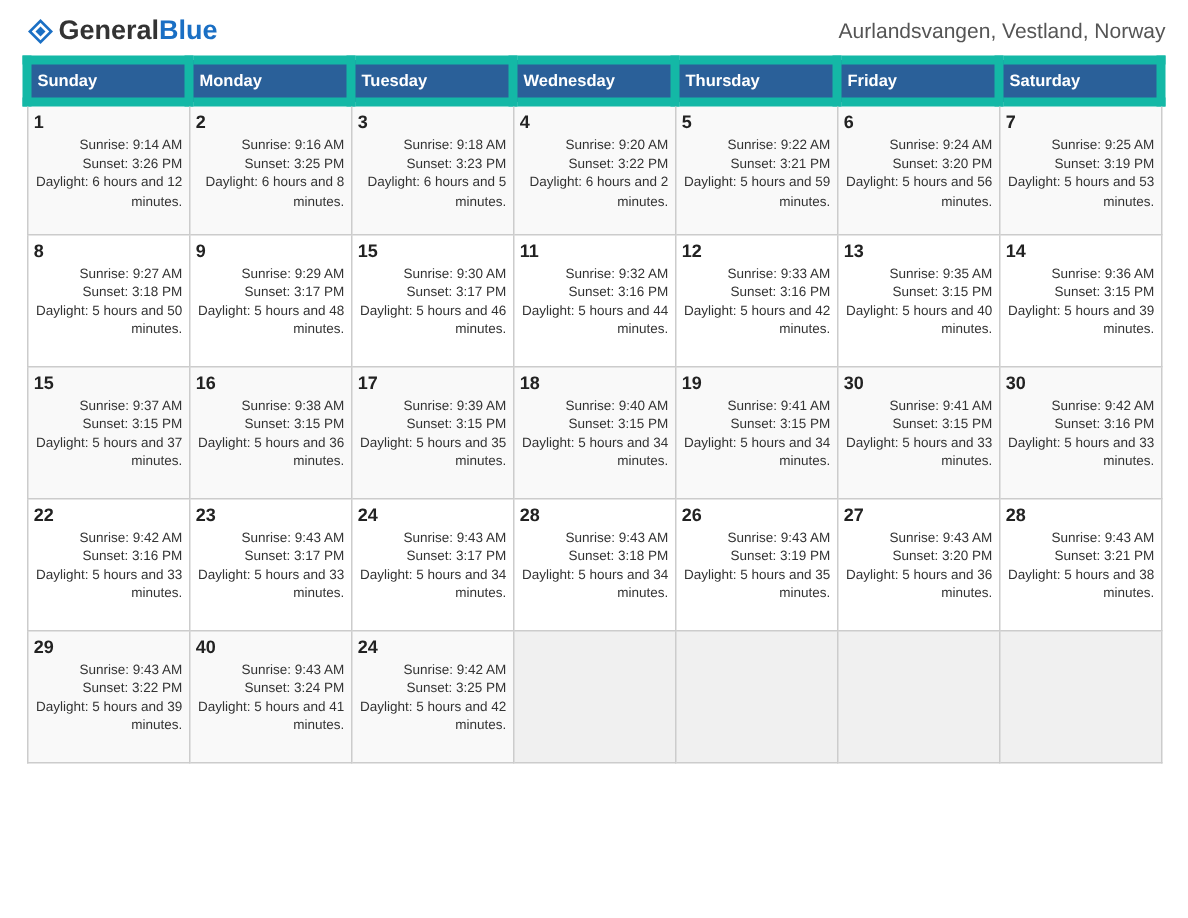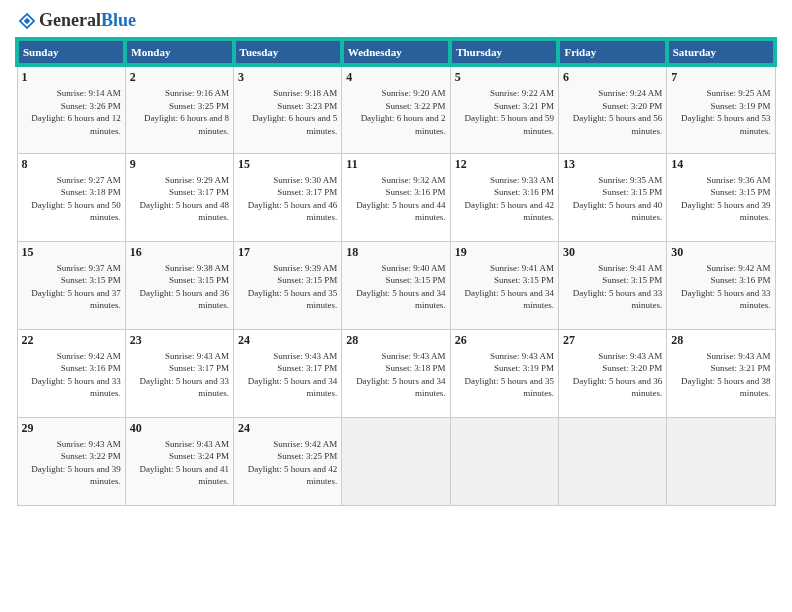--- a/index.html
+++ b/index.html
@@ -7,21 +7,20 @@
       width: 792px;
       height: 612px;
       font-family: Arial, sans-serif;
       background: #fff;
       overflow: hidden;
     }
     .page {
       width: 792px;
       height: 496px;
       padding: 10px 15px 10px 15px;
-      font-family: Liberation Serif, serif;
     }
     .header {
       display: flex;
       justify-content: space-between;
       align-items: flex-start;
       margin-bottom: 6px;
     }
     .logo {
       display: flex;
       align-items: center;
@@ -61,21 +60,21 @@
       border-collapse: collapse;
       font-size: 10px;
     }
     .calendar thead th {
       background: #2a6099;
       color: #fff;
       padding: 5px 4px;
       text-align: left;
       font-size: 11px;
       font-weight: bold;
-      border: 4px solid #14b8a6;
+      border: 6px solid #14b8a6;
     }
     .calendar tbody td {
       border: 1px solid #ccc;
       vertical-align: top;
       padding: 3px 4px;
       width: calc(100% / 7);
       height: 88px;
     }
     .calendar tbody tr:nth-child(odd) td {
       background: #f9f9f9;
@@ -109,20 +108,21 @@
       <svg class="logo-icon" viewBox="0 0 24 24">
         <polygon points="12,2 22,12 12,22 2,12" fill="#1a6fc4"></polygon>
         <polygon points="12,5 19,12 12,19 5,12" fill="#fff"></polygon>
         <polygon points="12,8 16,12 12,16 8,12" fill="#1a6fc4"></polygon>
       </svg>
       <div>
         <span class="logo-text-general">General</span><span class="logo-text-blue">Blue</span>
       </div>
     </div>
     <div class="title-block">
+      <div class="subtitle">Aurlandsvangen, Vestland, Norway</div>
     </div>
   </div>
 
   <table class="calendar">
     <thead>
       <tr>
       <th>Sunday</th>
           <th>Monday</th>
           <th>Tuesday</th>
           <th>Wednesday</th>

